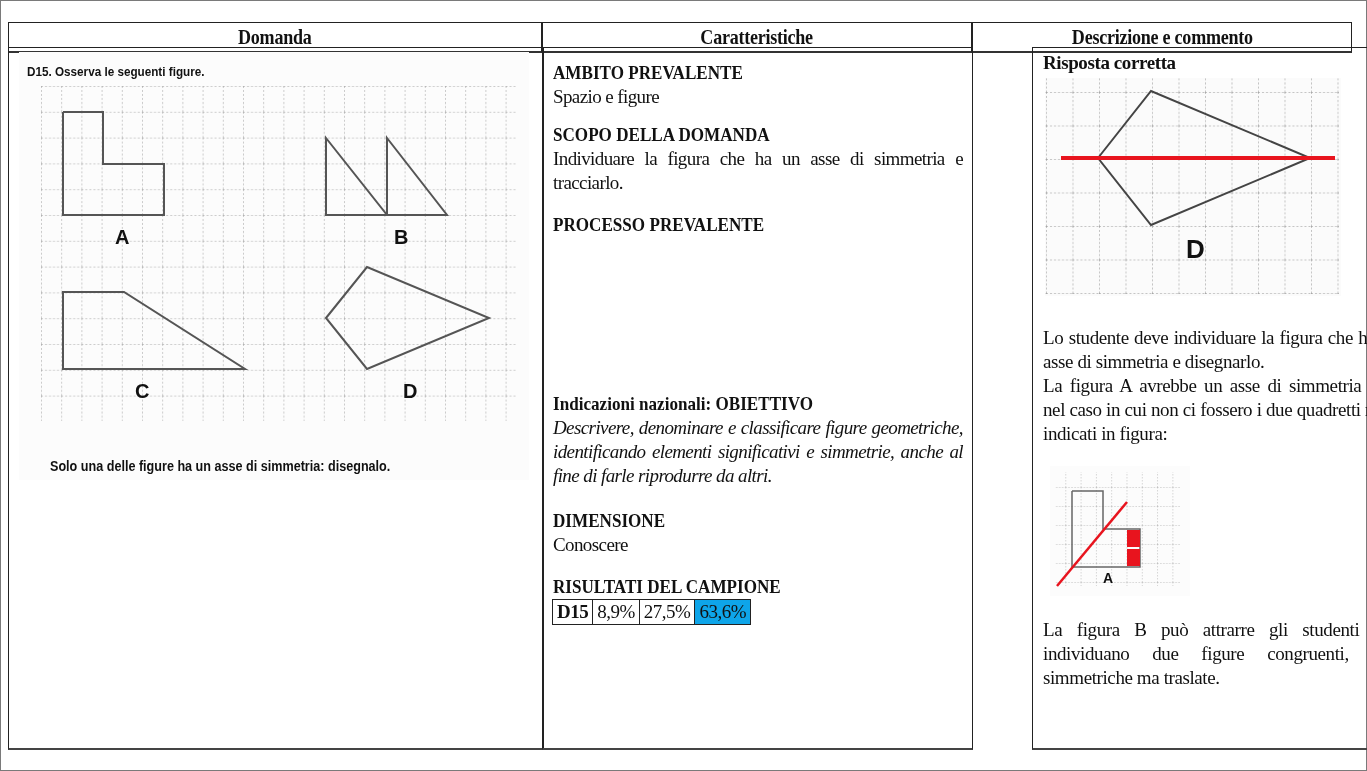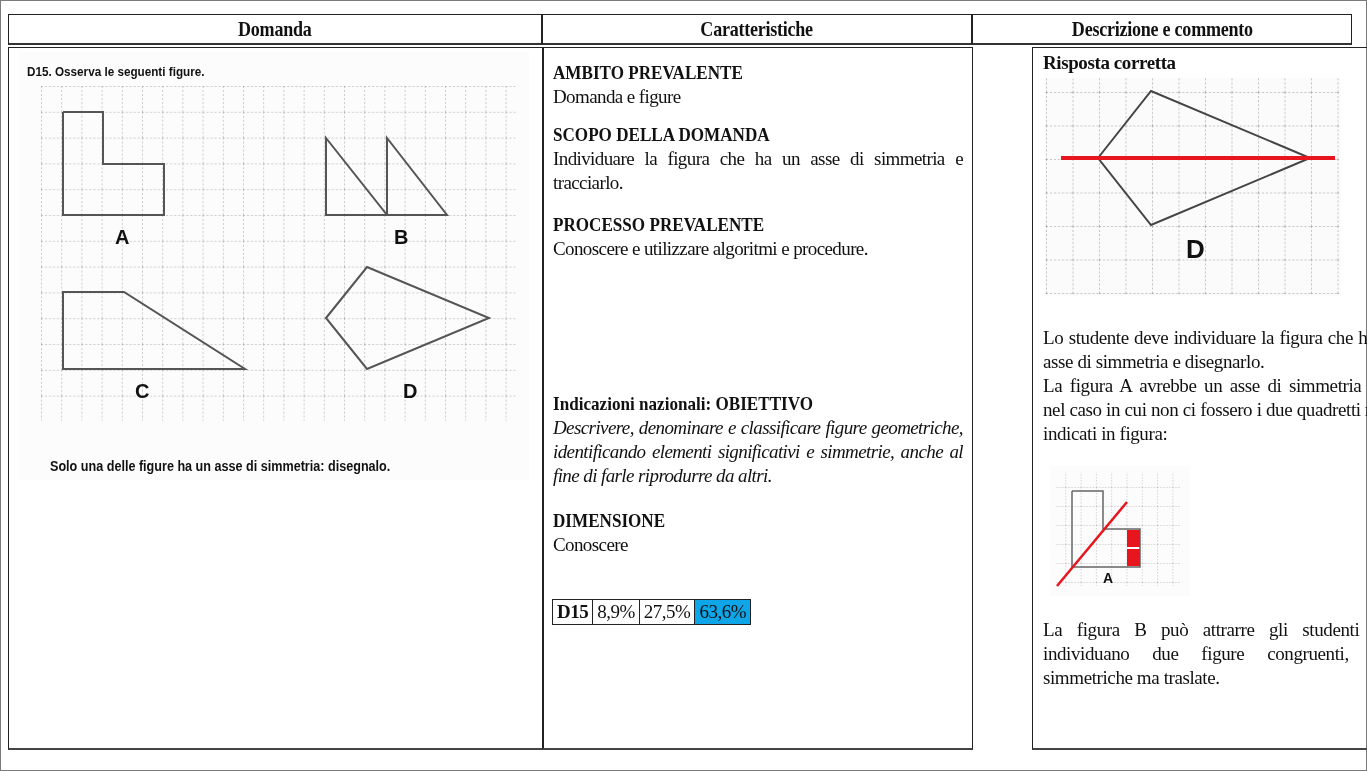--- a/index.html
+++ b/index.html
@@ -1,20 +1,20 @@
 <!DOCTYPE html>
 <html><head>
 <meta charset="utf-8">
 <style>
   html, body { margin:0; padding:0; }
   body { width:1367px; height:771px; background:#ffffff; position:relative; overflow:hidden;
          font-family:"Liberation Serif", serif; color:#111; }
   .frame { position:absolute; left:0; top:0; width:1365px; height:769px; border:1px solid #7a7a7a; }
   .tbl-head { position:absolute; top:14px; left:8px; width:1343px; height:30px; }
-  .hcell { position:absolute; top:0; height:28px; border:1px solid #222; border-bottom:2px solid #333;
+  .hcell { position:absolute; top:8px; height:28px; border:1px solid #222; border-bottom:2px solid #333;
            display:flex; align-items:center; justify-content:center; font-weight:bold; font-size:22px;
            letter-spacing:-0.3px; transform-origin:center; }
   .hcell span { display:inline-block; transform:scaleX(0.82); }
   .body-cell { position:absolute; top:47px; height:700px; border:1px solid #222; border-bottom:2px solid #444; }
   .c1 { left:8px; width:534px; }
   .c2 { left:542px; width:429px; }
   .c3 { left:1032px; width:379px; }
 
   
   .q-image { position:absolute; left:10px; top:4px; width:510px; height:428px; background:#fcfcfc; }
@@ -83,37 +83,39 @@
     <div class="grid-label" style="position:absolute;left:375px;top:174px;font-size:20px;">B</div>
     <div class="grid-label" style="position:absolute;left:116px;top:328px;font-size:20px;">C</div>
     <div class="grid-label" style="position:absolute;left:384px;top:328px;font-size:20px;">D</div>
     <div class="q-footer"><span>Solo una delle figure ha un asse di simmetria: disegnalo.</span></div>
   </div>
 </div>
 
 <div class="body-cell c2">
   <div class="feat" style="top:13px;">
     <span class="h">AMBITO PREVALENTE</span>
-    <span class="t narrow">Domanda e figure</span>
+    <span class="t narrow">Spazio e figure</span>
   </div>
   <div class="feat" style="top:75px;">
     <span class="h">SCOPO DELLA DOMANDA</span>
     <span class="t narrow">Individuare la figura che ha un asse di simmetria e tracciarlo.</span>
   </div>
   <div class="feat" style="top:165px;">
     <span class="h">PROCESSO PREVALENTE</span>
-    <span class="t narrow">Conoscere e utilizzare algoritmi e procedure.</span>
   </div>
   <div class="feat" style="top:344px;">
     <span class="h">Indicazioni nazionali: OBIETTIVO</span>
     <span class="t narrow italic">Descrivere, denominare e classificare figure geometriche, identificando elementi significativi e simmetrie, anche al fine di farle riprodurre da altri.</span>
   </div>
   <div class="feat" style="top:461px;">
     <span class="h">DIMENSIONE</span>
     <span class="t narrow">Conoscere</span>
+  </div>
+  <div class="feat" style="top:527px;">
+    <span class="h">RISULTATI DEL CAMPIONE</span>
   </div>
   <table class="res-table">
     <tbody>
     <tr>
       <td class="hd">D15</td>
       <td>8,9%</td>
       <td>27,5%</td>
       <td class="hl">63,6%</td>
     </tr>
   </tbody>

